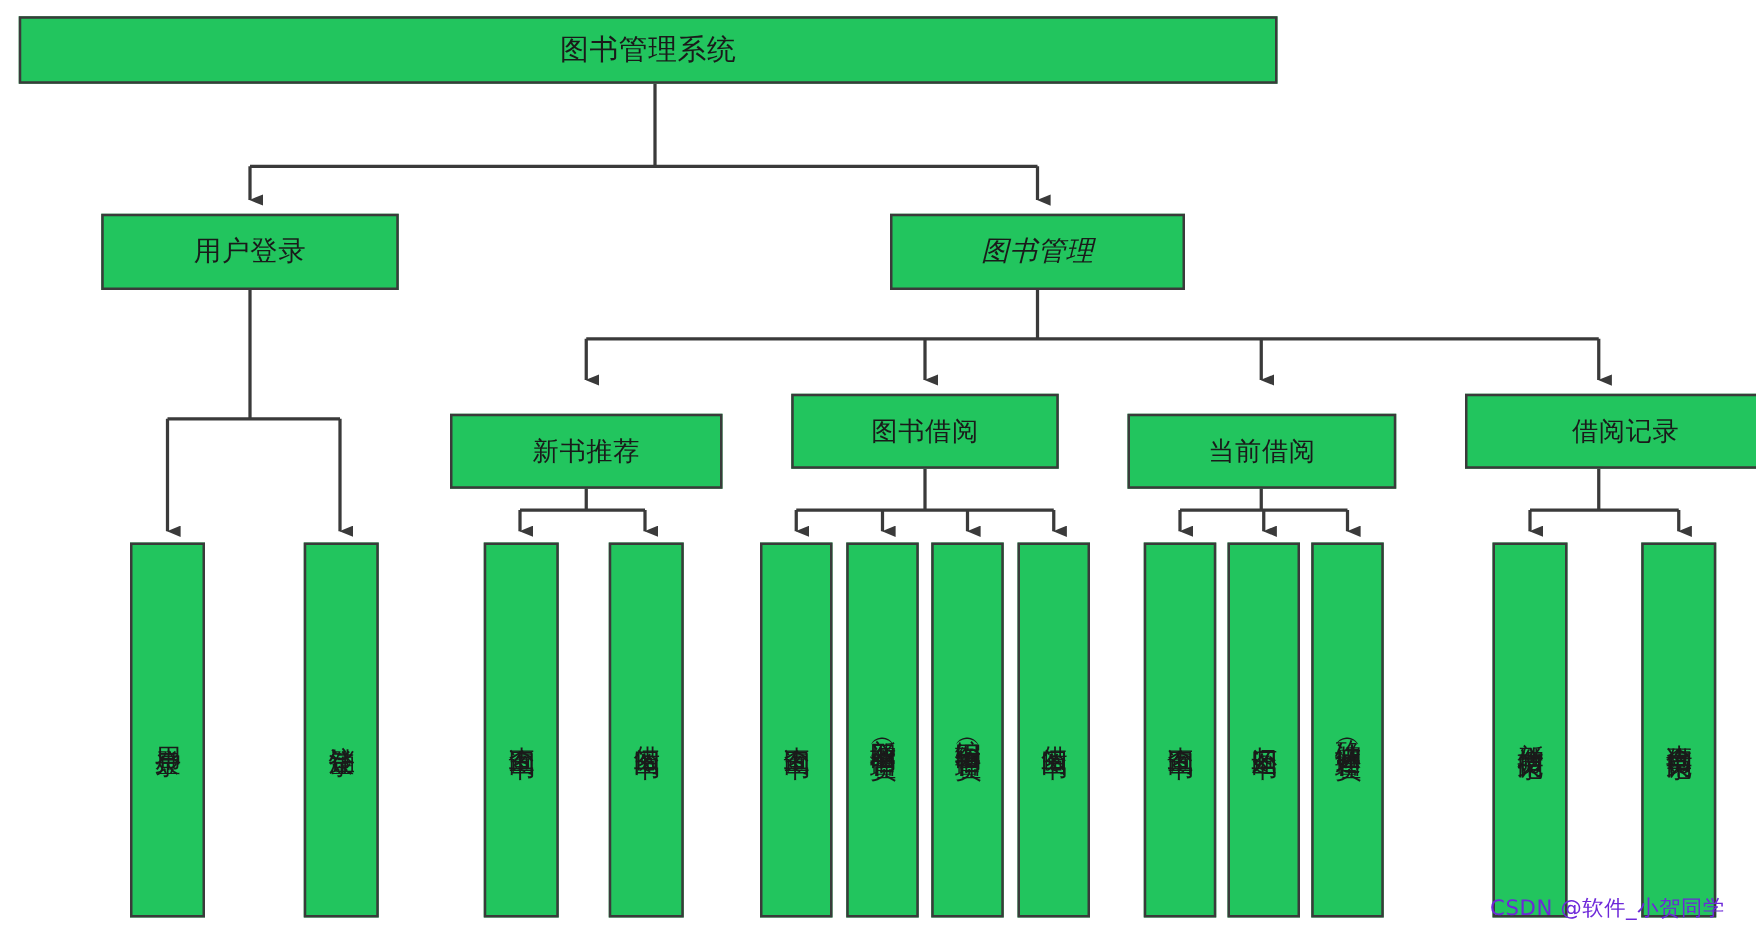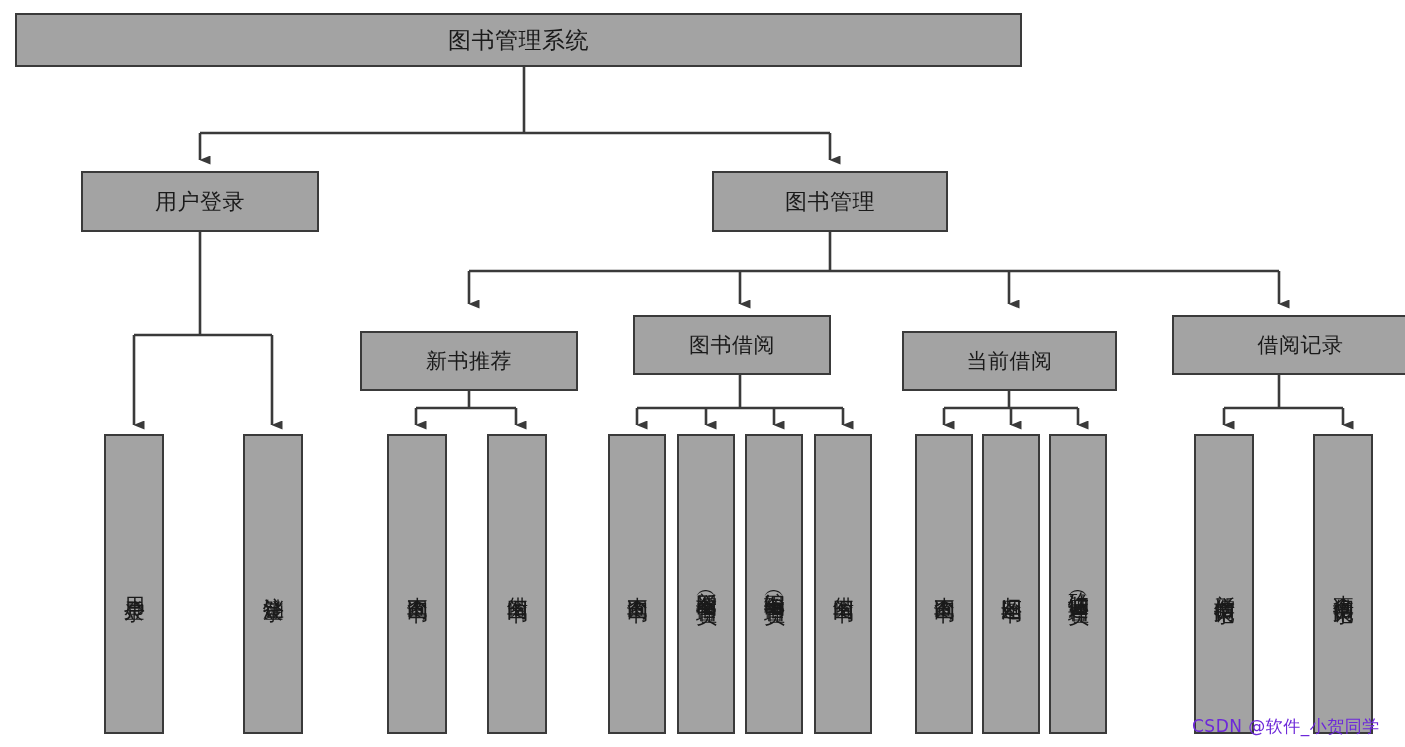--- a/index.html
+++ b/index.html
@@ -21,21 +21,21 @@
   svg#tree-svg {
     position: absolute;
     left: 0;
     top: 0;
     width: 1405px;
     height: 747px;
   }
   .node-box {
     position: absolute;
     box-sizing: border-box;
-    background: #a3a3a3;
+    background: #22c55e;
     border: 2.5px solid #3a3a3a;
     display: flex;
     align-items: center;
     justify-content: center;
     overflow: hidden;
   }
   .node-label {
     color: #1a1a1a;
     font-family: "DejaVu Sans", "Liberation Sans", sans-serif;
     letter-spacing: 0.5px;
@@ -120,29 +120,29 @@
   </svg>
 
   <div class="node-box lvl0" style="left:15px; top:13px; width:1007px; height:54px;">
     <span class="node-label">图书管理系统</span>
   </div>
 
   <div class="node-box lvl1" style="left:81px; top:171px; width:238px; height:61px;">
     <span class="node-label">用户登录</span>
   </div>
 
-  <div class="node-box lvl1" style="left:712px; top:171px; width:236px; height:61px;">
+  <div class="node-box lvl1" style="left:712px; top:171px; width:236px; height:61px;font-style:italic;">
     <span class="node-label">图书管理</span>
   </div>
 
   <div class="node-box lvl2" style="left:360px; top:315px; width:218px; height:60px;margin-top:16px;">
     <span class="node-label">新书推荐</span>
   </div>
 
-  <div class="node-box lvl2" style="left:633px; top:315px; width:198px; height:60px;">
+  <div class="node-box lvl2" style="left:633px; top:315px; width:214px; height:60px;">
     <span class="node-label">图书借阅</span>
   </div>
 
   <div class="node-box lvl2" style="left:902px; top:315px; width:215px; height:60px;margin-top:16px;">
     <span class="node-label">当前借阅</span>
   </div>
 
   <div class="node-box lvl2" style="left:1172px; top:315px; width:257px; height:60px;">
     <span class="node-label">借阅记录</span>
   </div>

